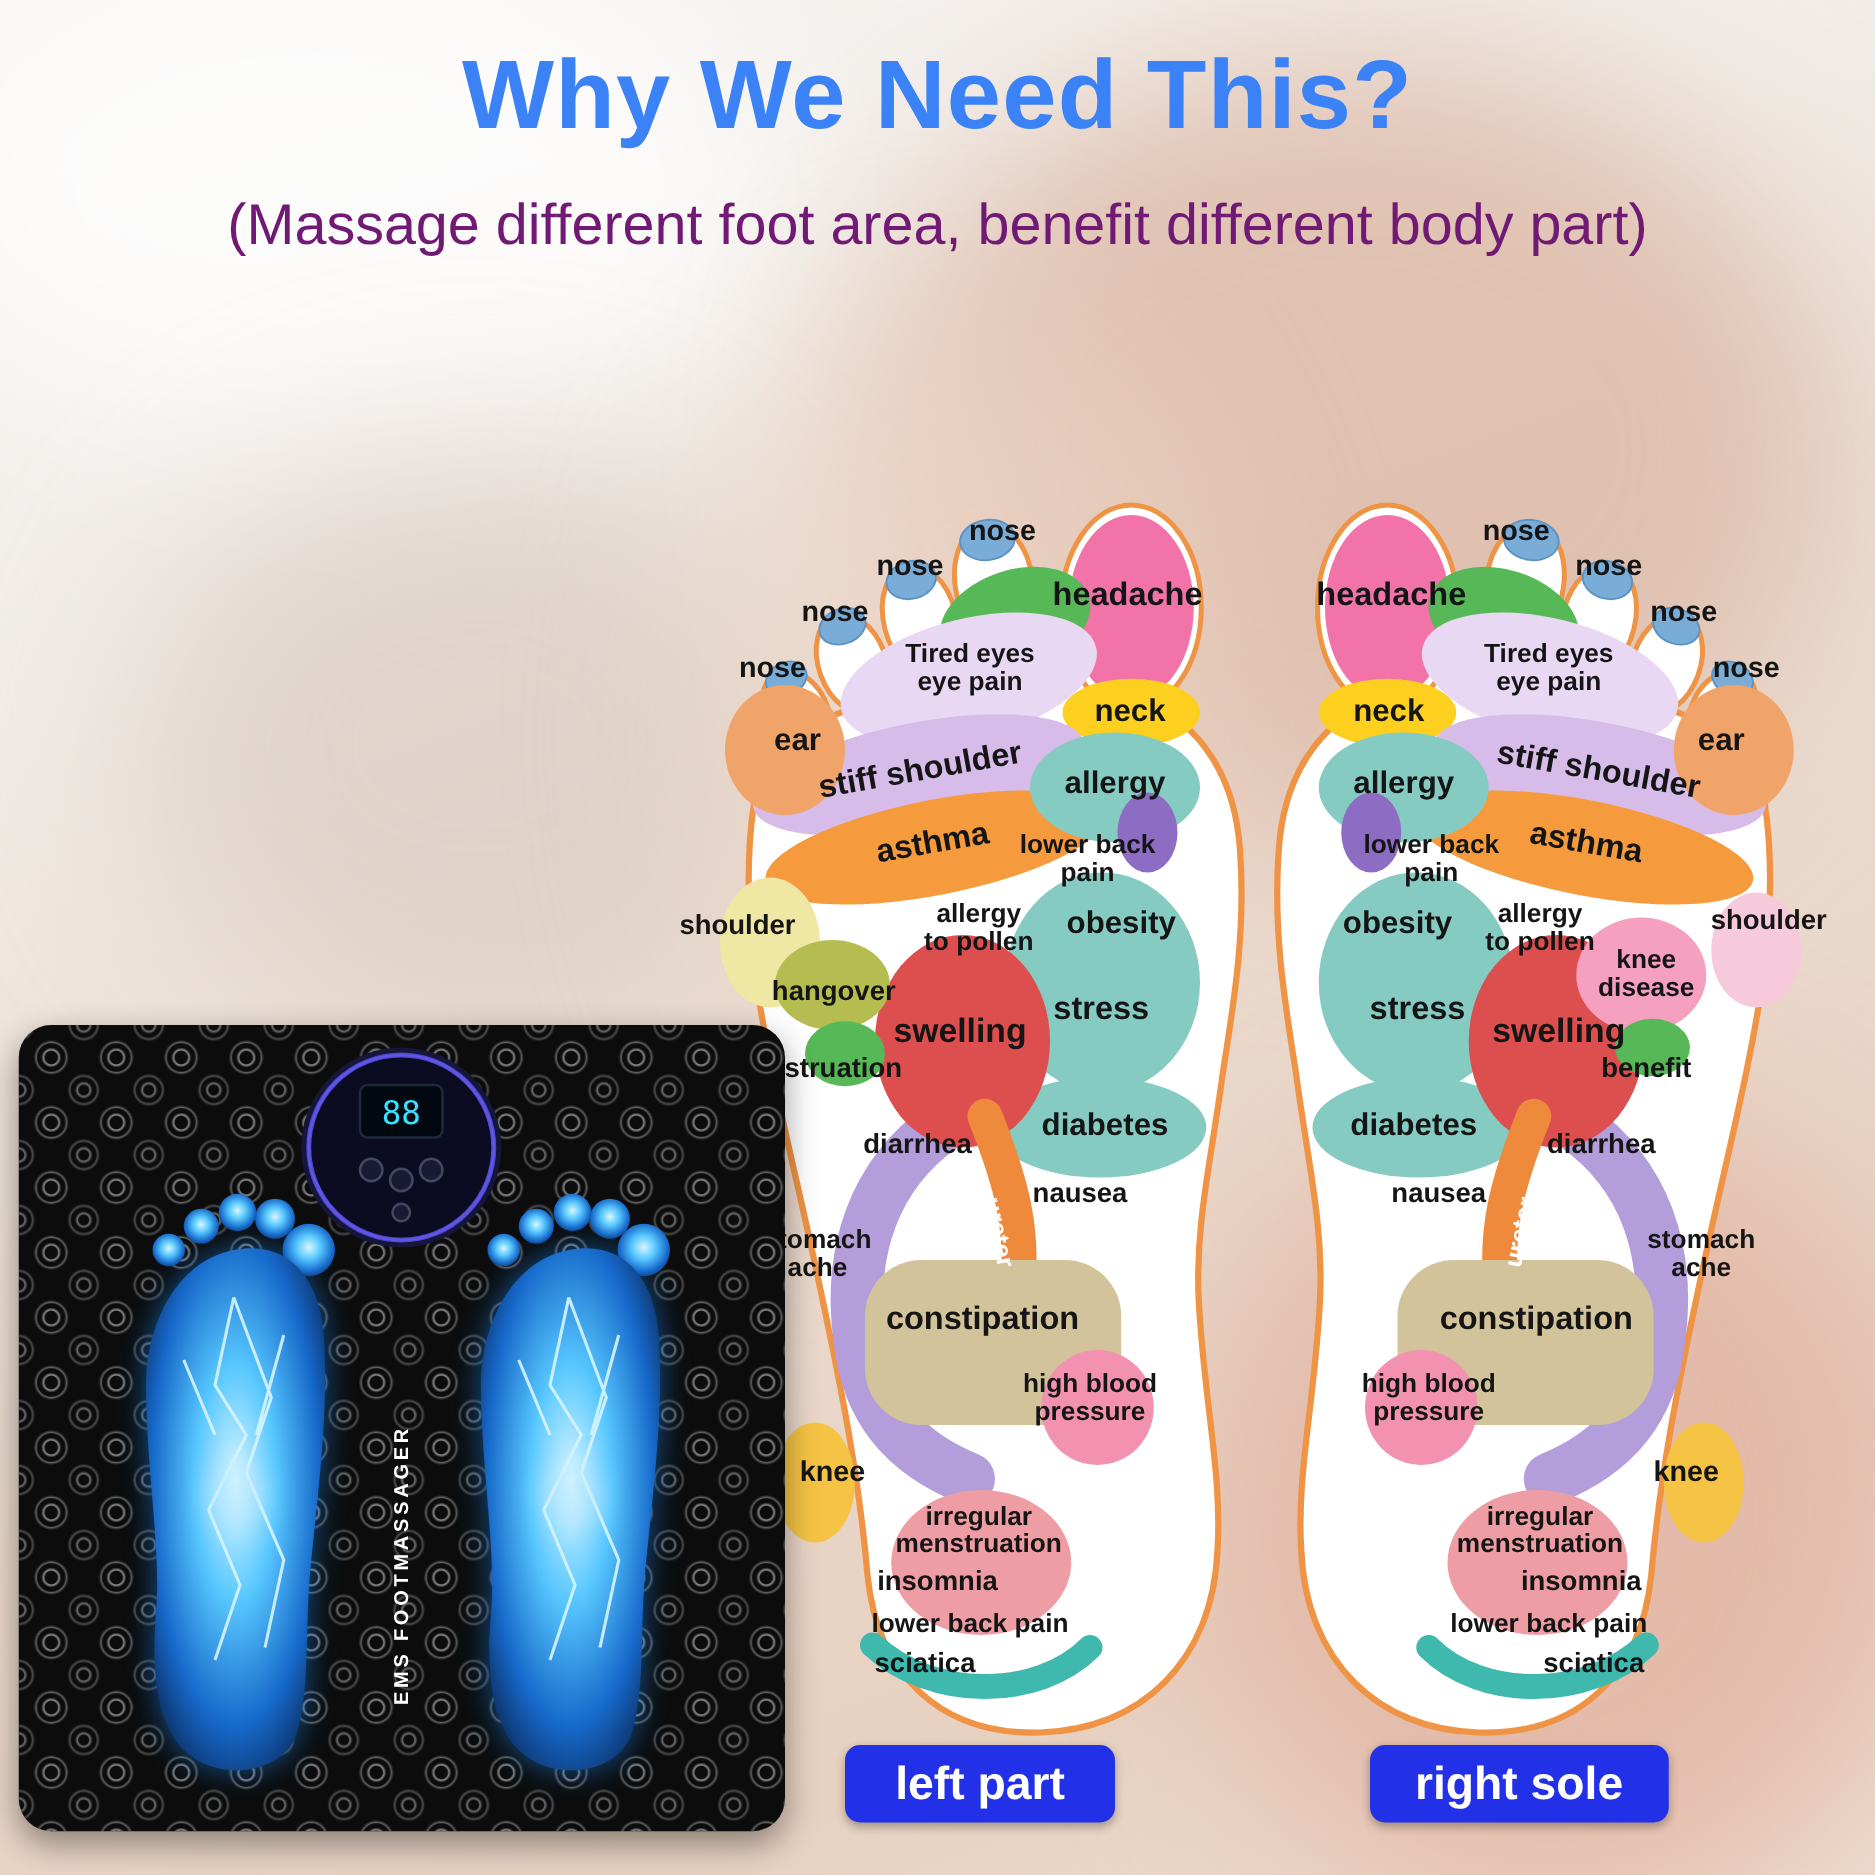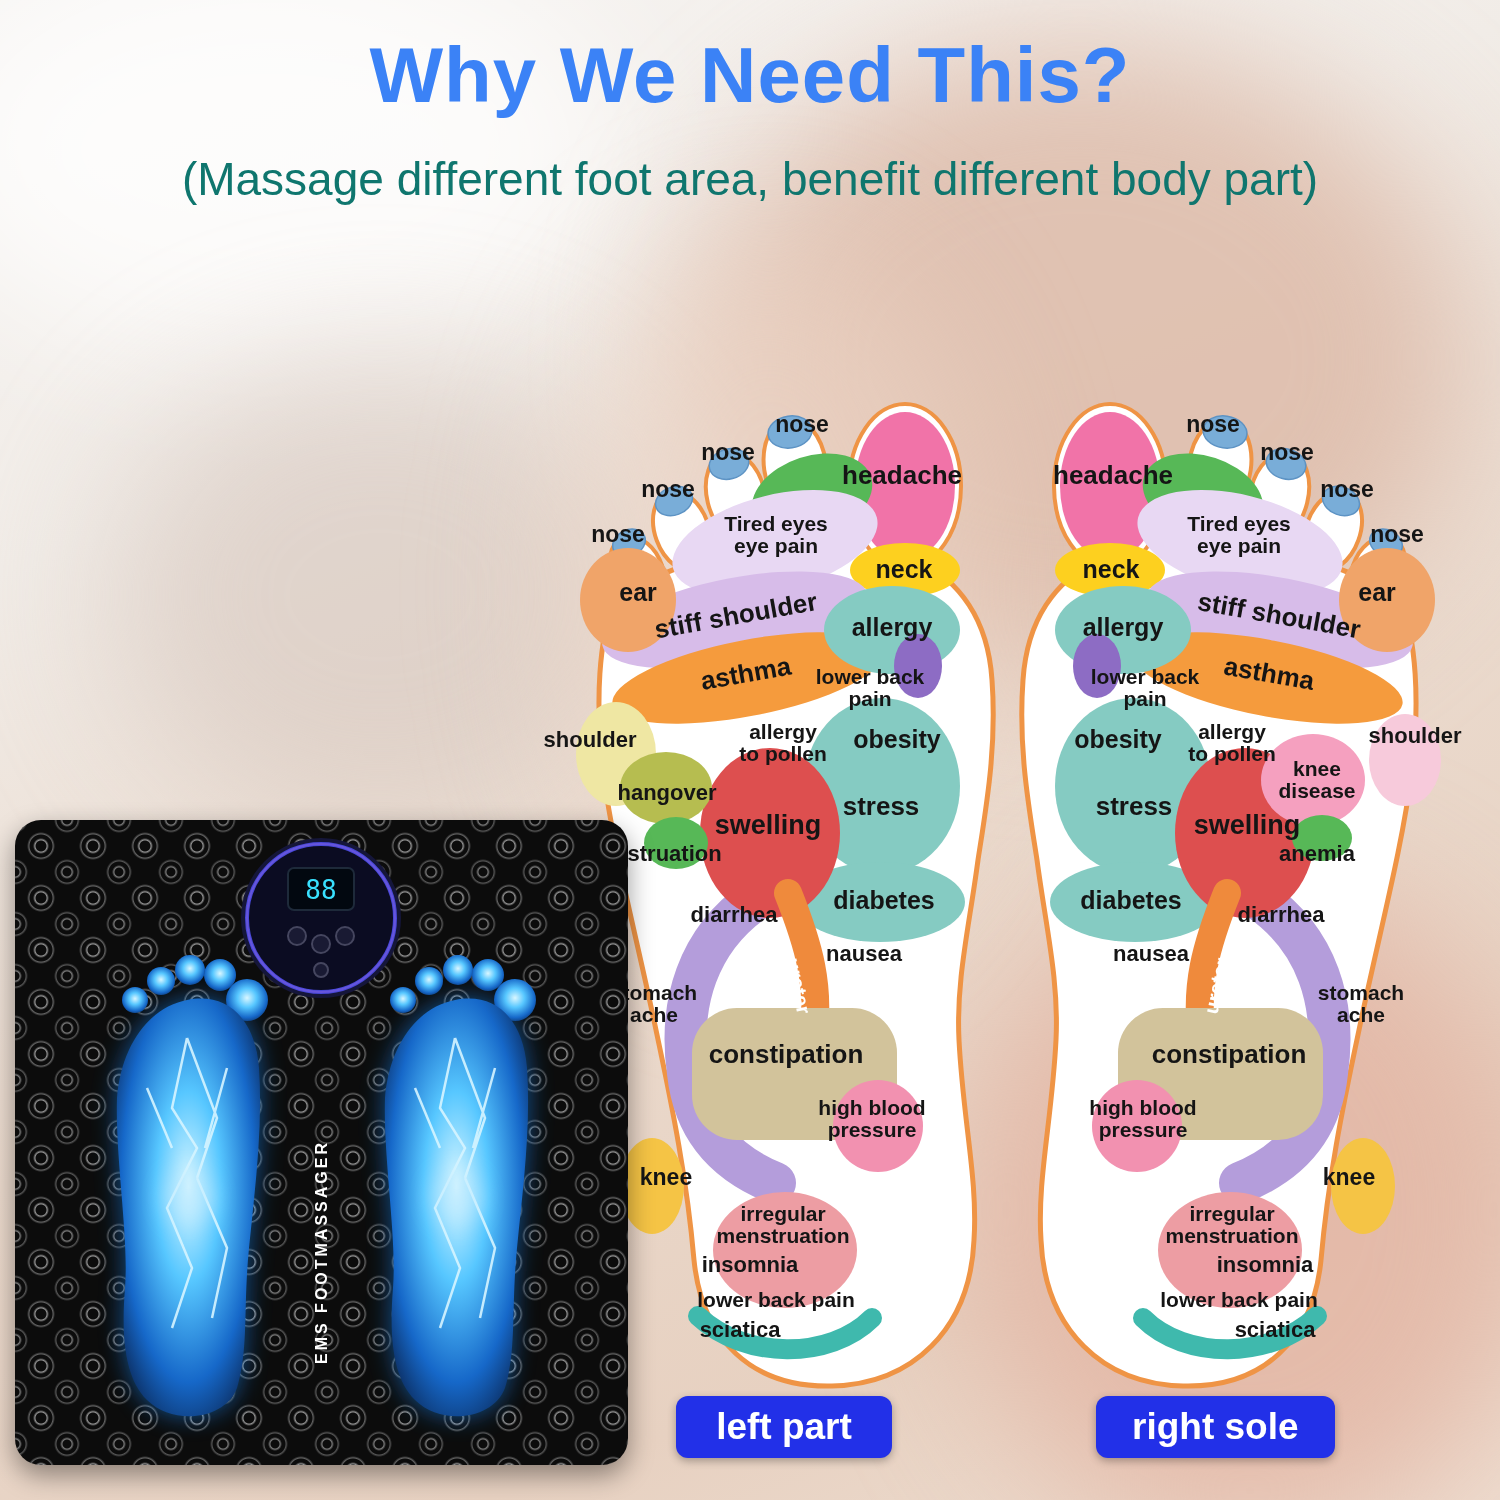--- a/index.html
+++ b/index.html
@@ -11,21 +11,21 @@
   .blob{position:absolute;border-radius:50%;filter:blur(70px);pointer-events:none;}
   #blob1{left:690px;top:40px;width:780px;height:640px;background:rgba(221,187,169,.85);}
   #blob2{left:960px;top:880px;width:580px;height:660px;background:rgba(226,180,162,.8);}
   #blob3{left:110px;top:360px;width:540px;height:470px;background:rgba(212,195,185,.55);}
   #blob4{left:-80px;top:-60px;width:700px;height:420px;background:rgba(255,255,255,.75);}
   #blob5{left:560px;top:240px;width:420px;height:700px;background:rgba(236,214,199,.6);}
 
   .page-title{position:absolute;top:30px;left:0;width:100%;text-align:center;
     font-size:78px;font-weight:bold;color:#3b82f6;letter-spacing:1px;}
   .page-subtitle{position:absolute;top:152px;left:0;width:100%;text-align:center;
-    font-size:46px;font-weight:400;color:#0f766e;}
+    font-size:46px;font-weight:400;color:#701a75;}
 
   .foot{position:absolute;width:480px;height:1010px;}
   #left-foot{left:540px;top:388px;}
   #right-foot{left:995px;top:388px;}
   .foot svg{position:absolute;left:0;top:0;width:100%;height:100%;overflow:visible;}
   .labels{position:absolute;left:0;top:0;width:100%;height:100%;}
   .zone-label{position:absolute;font-weight:bold;color:#151515;text-align:center;
     white-space:pre-line;line-height:1.06;}
 
   .sole{fill:#ffffff;stroke:#ef9445;stroke-width:5;}
@@ -195,21 +195,21 @@
       <div class="zone-label" style="left: 150px; top: 300px; font-size: 21px; transform: translate(-50%, -50%) rotate(0deg);">lower back
 pain</div>
       <div class="zone-label" style="left: 123px; top: 351px; font-size: 25px; transform: translate(-50%, -50%) rotate(0deg);">obesity</div>
       <div class="zone-label" style="left: 237px; top: 355px; font-size: 21px; transform: translate(-50%, -50%) rotate(0deg);">allergy
 to pollen</div>
       <div class="zone-label" style="left: 420px; top: 348px; font-size: 22px; transform: translate(-50%, -50%) rotate(0deg);">shoulder</div>
       <div class="zone-label" style="left: 322px; top: 392px; font-size: 21px; transform: translate(-50%, -50%) rotate(0deg);">knee
 disease</div>
       <div class="zone-label" style="left: 139px; top: 419px; font-size: 26px; transform: translate(-50%, -50%) rotate(0deg);">stress</div>
       <div class="zone-label" style="left: 252px; top: 437px; font-size: 27px; transform: translate(-50%, -50%) rotate(0deg);">swelling</div>
-      <div class="zone-label" style="left: 322px; top: 466px; font-size: 22px; transform: translate(-50%, -50%) rotate(0deg);">anemia</div>
+      <div class="zone-label" style="left: 322px; top: 466px; font-size: 22px; transform: translate(-50%, -50%) rotate(0deg);">benefit</div>
       <div class="zone-label" style="left: 136px; top: 512px; font-size: 25px; transform: translate(-50%, -50%) rotate(0deg);">diabetes</div>
       <div class="zone-label" style="left: 286px; top: 527px; font-size: 22px; transform: translate(-50%, -50%) rotate(0deg);">diarrhea</div>
       <div class="zone-label" style="left: 156px; top: 566px; font-size: 22px; transform: translate(-50%, -50%) rotate(0deg);">nausea</div>
       <div class="zone-label" style="left: 366px; top: 616px; font-size: 21px; transform: translate(-50%, -50%) rotate(0deg);">stomach
 ache</div>
       <div class="zone-label" style="left: 222px; top: 598px; font-size: 20px; color: rgb(255, 255, 255); transform: translate(-50%, -50%) rotate(-78deg);">ureter</div>
       <div class="zone-label" style="left: 234px; top: 667px; font-size: 26px; transform: translate(-50%, -50%) rotate(0deg);">constipation</div>
       <div class="zone-label" style="left: 148px; top: 731px; font-size: 21px; transform: translate(-50%, -50%) rotate(0deg);">high blood
 pressure</div>
       <div class="zone-label" style="left: 354px; top: 789px; font-size: 23px; transform: translate(-50%, -50%) rotate(0deg);">knee</div>

